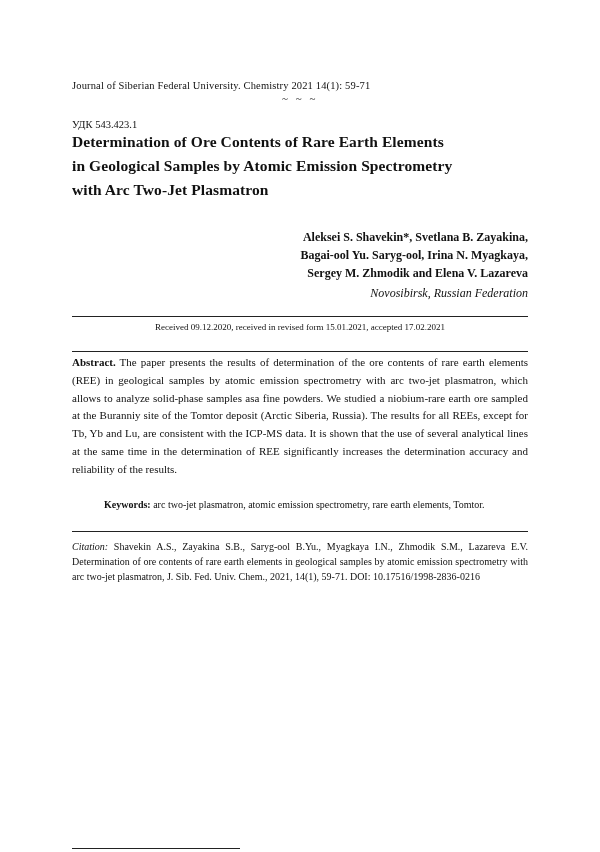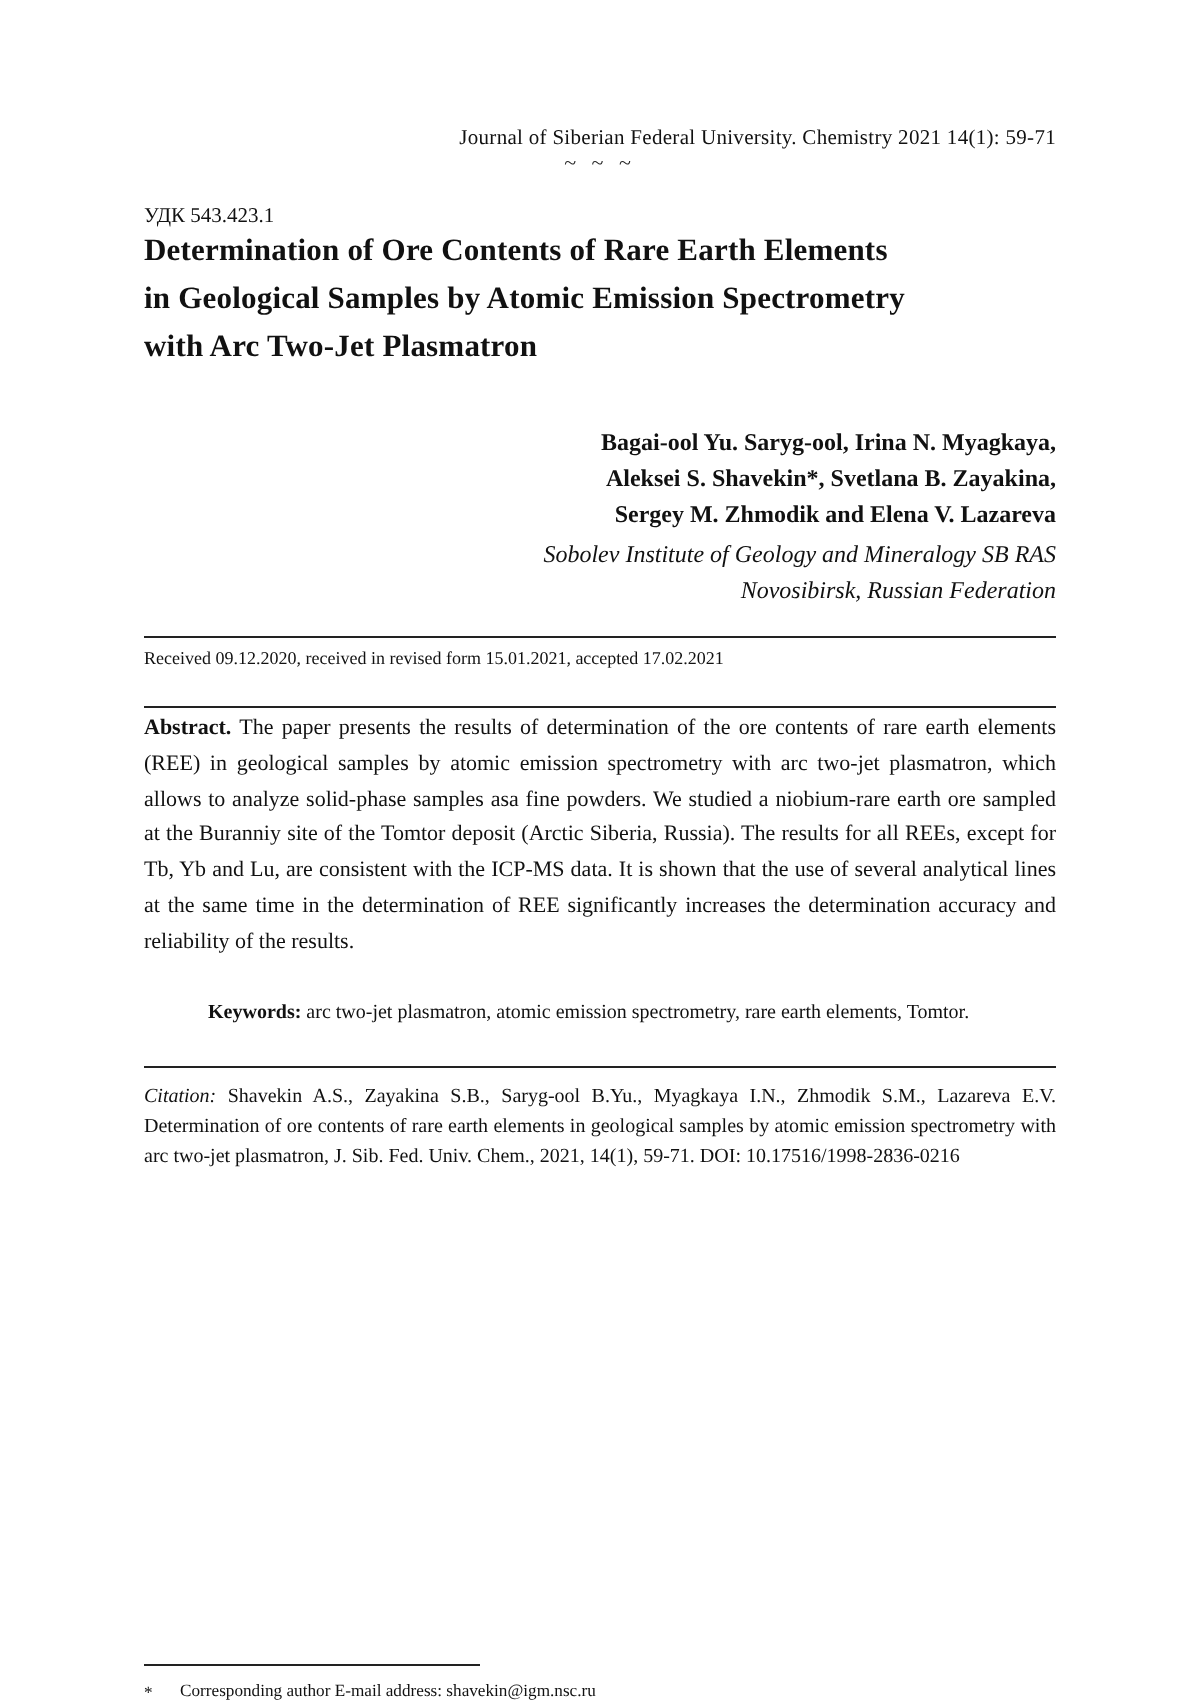--- a/index.html
+++ b/index.html
@@ -16,24 +16,24 @@
   }
   .page {
     position: relative;
     width: 600px;
     height: 852px;
     box-sizing: border-box;
     padding: 0 72px;
   }
 
   .running-head {
-    text-align: right;
+    text-align: left;
     font-size: 10.5px;
     letter-spacing: 0.15px;
-    margin-top: 64px;
+    margin-top: 80px;
   }
   .tilde-row {
     text-align: center;
     font-size: 11px;
     letter-spacing: 2.5px;
     margin-top: 1px;
     color: #222;
   }
 
   .doi {
@@ -75,20 +75,21 @@
   .affiliation .line {
     display: block;
   }
 
   .rule {
     border: none;
     border-top: 0.8px solid #222;
     margin: 14px 0 0 0;
   }
   .received {
+    text-align: center;
     font-size: 9px;
     padding: 5px 0 5px 0;
   }
 
   .abstract {
     font-size: 11px;
     line-height: 1.62;
     text-align: justify;
     margin-top: 2px;
   }
@@ -159,27 +160,26 @@
 
   <div class="udk">УДК 543.423.1</div>
 
   <div class="title">
     <span class="line">Determination of Ore Contents of Rare Earth Elements</span>
     <span class="line">in Geological Samples by Atomic Emission Spectrometry</span>
     <span class="line">with Arc Two-Jet Plasmatron</span>
   </div>
 
   <div class="authors">
+    <span class="line">Aleksei S. Shavekin*, Svetlana B. Zayakina,</span>
     <span class="line">Bagai-ool Yu. Saryg-ool, Irina N. Myagkaya,</span>
-    <span class="line">Aleksei S. Shavekin*, Svetlana B. Zayakina,</span>
     <span class="line">Sergey M. Zhmodik and Elena V. Lazareva</span>
   </div>
 
   <div class="affiliation">
-    <span class="line">Sobolev Institute of Geology and Mineralogy SB RAS</span>
     <span class="line">Novosibirsk, Russian Federation</span>
   </div>
 
   <hr class="rule">
   <div class="received">Received 09.12.2020, received in revised form 15.01.2021, accepted 17.02.2021</div>
   <hr class="rule">
 
   <div class="abstract">
     <span class="lead">Abstract.</span><span> The paper presents the results of determination of the ore contents of rare earth elements (REE) in geological samples by atomic emission spectrometry with arc two-jet plasmatron, which allows to analyze solid-phase samples asa fine powders. We studied a niobium-rare earth ore sampled at the Buranniy site of the Tomtor deposit (Arctic Siberia, Russia). The results for all REEs, except for Tb, Yb and Lu, are consistent with the ICP-MS data. It is shown that the use of several analytical lines at the same time in the determination of REE significantly increases the determination accuracy and reliability of the results.</span>
   </div>

